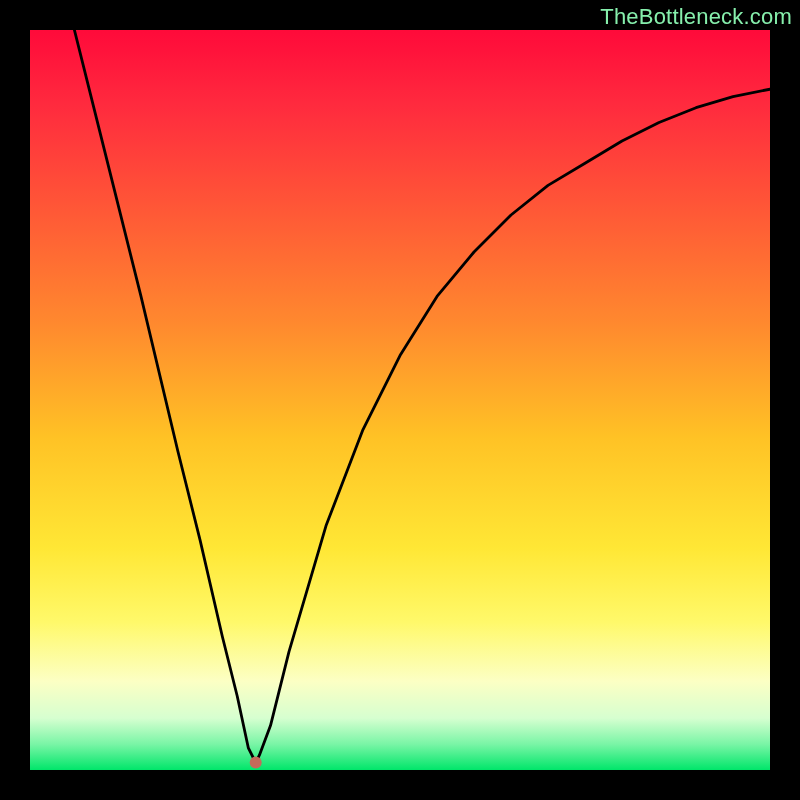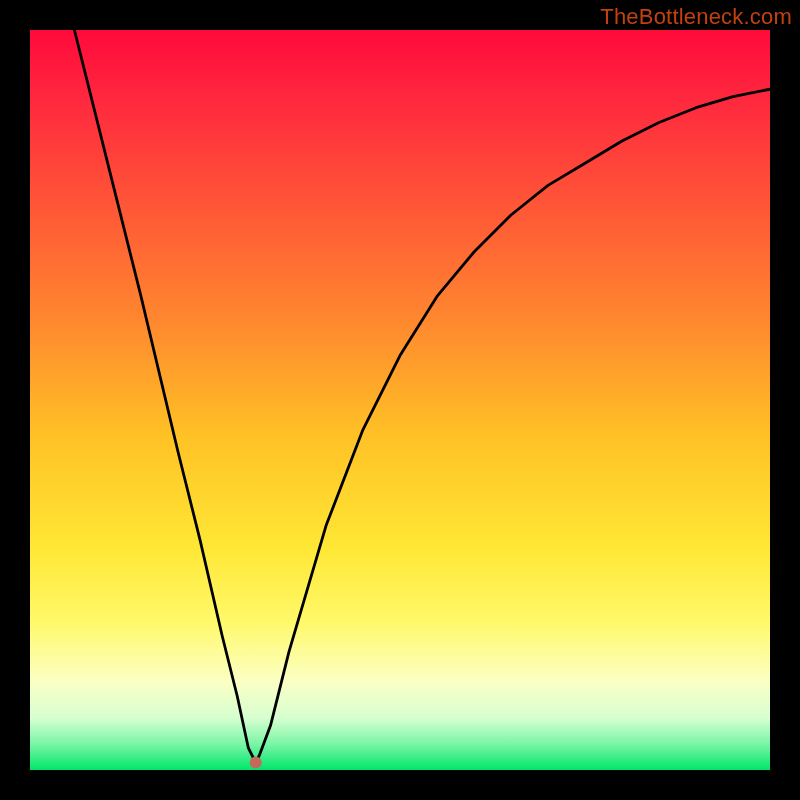--- a/index.html
+++ b/index.html
@@ -8,21 +8,21 @@
     height: 800px;
     background: #000;
     position: relative;
     overflow: hidden;
     font-family: Arial, Helvetica, sans-serif;
   }
   .watermark {
     position: absolute;
     top: 4px;
     right: 8px;
-    color: #c2410c;
+    color: #86efac;
     font-size: 22px;
     font-weight: 500;
     letter-spacing: 0.2px;
     z-index: 10;
   }
   .plot-area {
     position: absolute;
     left: 30px;
     top: 30px;
     width: 740px;

